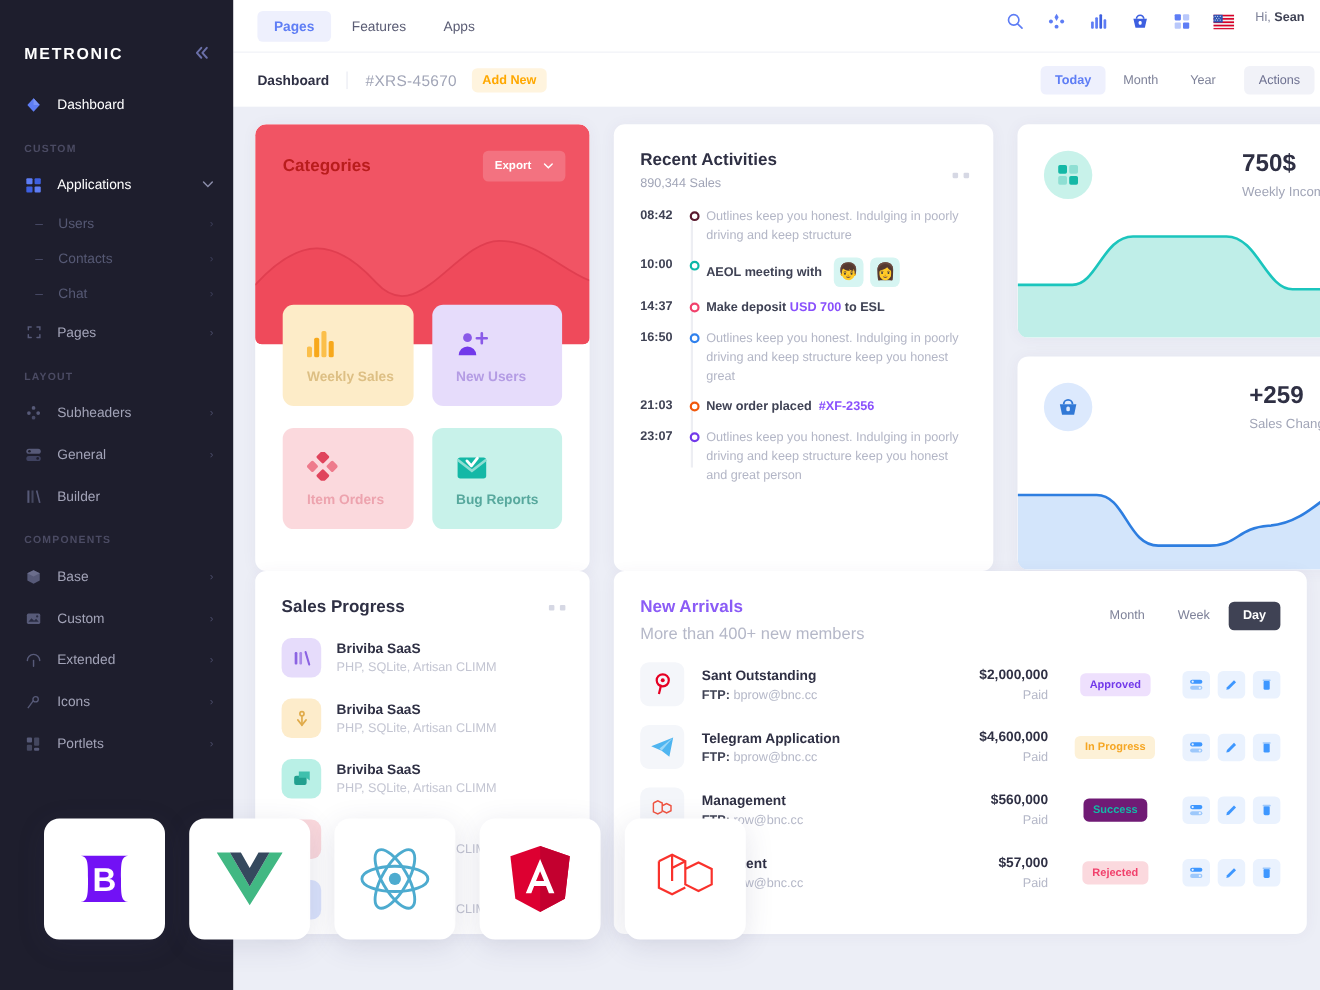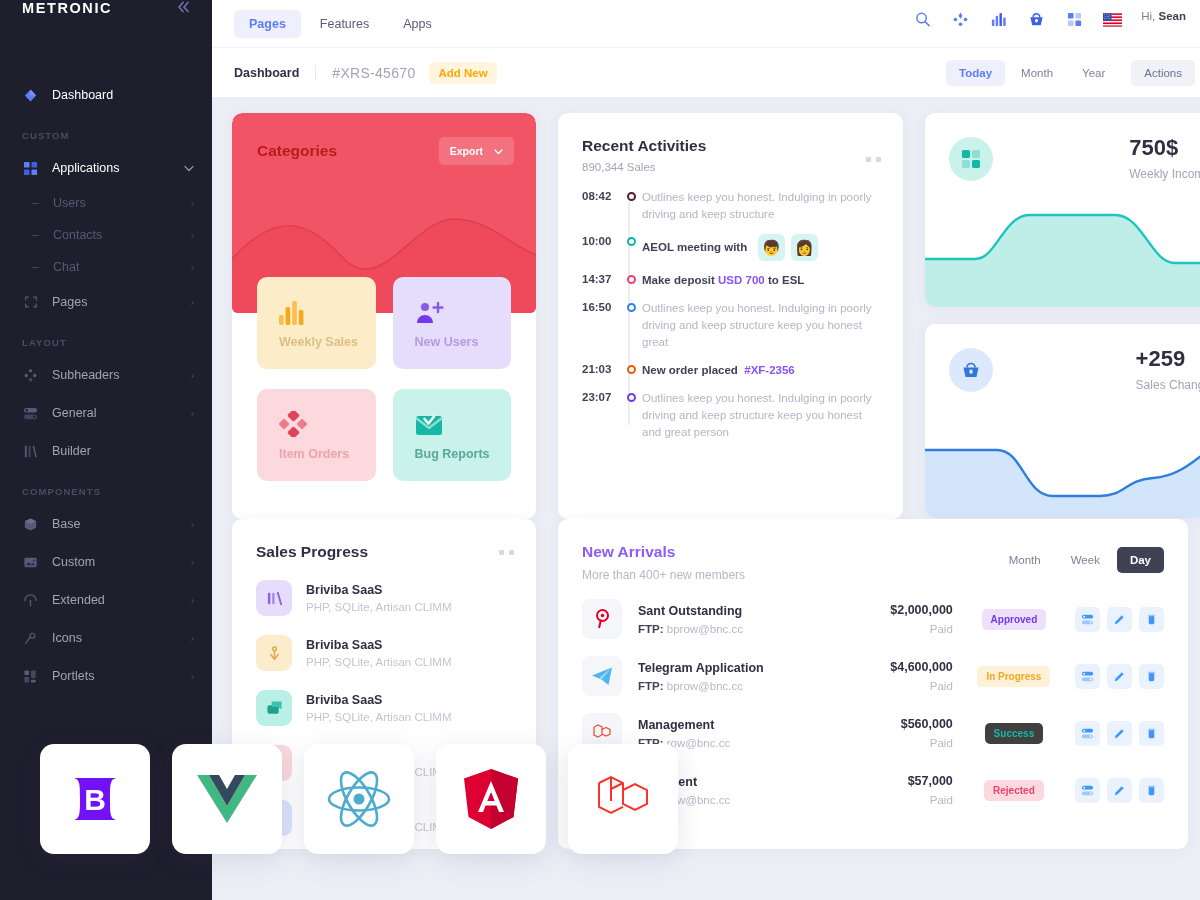--- a/index.html
+++ b/index.html
@@ -10,21 +10,21 @@
     overflow: hidden;
   }
   .app { position: relative; width: 1200px; height: 900px; display: flex; }
 
   
   .sidebar {
     width: 212px; height: 900px; background: #1e1e2d;
     flex: 0 0 212px; position: relative; z-index: 5;
   }
   .brand {
-    height: 58px; display: flex; align-items: flex-start;
+    height: 58px; display: flex; align-items: flex-end;
     justify-content: space-between; padding: 0 20px 0 22px;
   }
   .brand-logo {
     color: #fff; font-size: 14.5px; font-weight: 700; letter-spacing: 1.6px;
   }
   .brand-collapse { color: #6a6fa8; font-size: 15px; line-height: 1; }
   .nav { padding-top: 18px; }
   .nav-section {
     color: #4b4b63; font-size: 9.5px; letter-spacing: 1.1px;
     padding: 16px 22px 8px 22px; font-weight: 600;
@@ -167,21 +167,21 @@
   .sp-dots i { width: 5px; height: 5px; background: #d6d8e4; border-radius: 1px; display: block; }
   .sp-item { display: flex; align-items: center; gap: 14px; margin-top: 19px; }
   .sp-ico { width: 36px; height: 36px; border-radius: 9px; flex: 0 0 36px; display: flex; align-items: center; justify-content: center; }
   .sp-name { font-size: 12.5px; font-weight: 700; color: #2f3044; }
   .sp-desc { font-size: 11.5px; color: #c3c5d2; margin-top: 4px; }
 
   
   .na-card { width: 630px; height: 330px; padding: 24px 24px 0 24px; position: relative; overflow: hidden; }
   .na-head { display: flex; align-items: flex-start; }
   .na-title { font-size: 15.5px; font-weight: 700; color: #8b5cf6; }
-  .na-sub { font-size: 12px; color: #b5b8c8; margin-top: 7px; }
+  .na-sub { font-size: 15px; color: #b5b8c8; margin-top: 7px; }
   .na-tabs { margin-left: auto; display: flex; align-items: center; gap: 4px; padding-top: 4px; }
   .na-tab { padding: 7px 13px; font-size: 11.5px; color: #7e8299; border-radius: 5px; }
   .na-tab.active { background: #3f4254; color: #fff; font-weight: 600; }
   .na-row { display: flex; align-items: center; margin-top: 17px; }
   .na-logo {
     width: 40px; height: 40px; border-radius: 8px; background: #f4f6fa;
     display: flex; align-items: center; justify-content: center; flex: 0 0 40px; margin-right: 16px;
   }
   .na-info { width: 215px; }
   .na-name { font-size: 12.5px; font-weight: 700; color: #2f3044; }
@@ -833,21 +833,21 @@
             </span>
             <span class="na-info">
               <div class="na-name">Management</div>
               <div class="na-mail"><b>FTP:</b> <span>row@bnc.cc</span></div>
             </span>
             <span class="na-amt">
               <div class="v">$560,000</div>
               <div class="p">Paid</div>
             </span>
             <span class="na-status">
-              <span class="badge" style="background:#404040;color:#14b8a6">Success</span>
+              <span class="badge" style="background:#701a75;color:#14b8a6">Success</span>
             </span>
             <span class="na-actions">
               <span class="act-btn">
                 <svg width="13" height="13" viewBox="0 0 14 14">
                     <rect x="1" y="2" width="12" height="4" rx="2" fill="#3e97ff"></rect>
                     <circle cx="3.5" cy="4" r="1.1" fill="#eaf2fe"></circle>
                     <rect x="1" y="8" width="12" height="4" rx="2" fill="#9dc8fb"></rect>
                     <circle cx="10.5" cy="10" r="1.1" fill="#eaf2fe"></circle>
                   </svg>
               </span>

